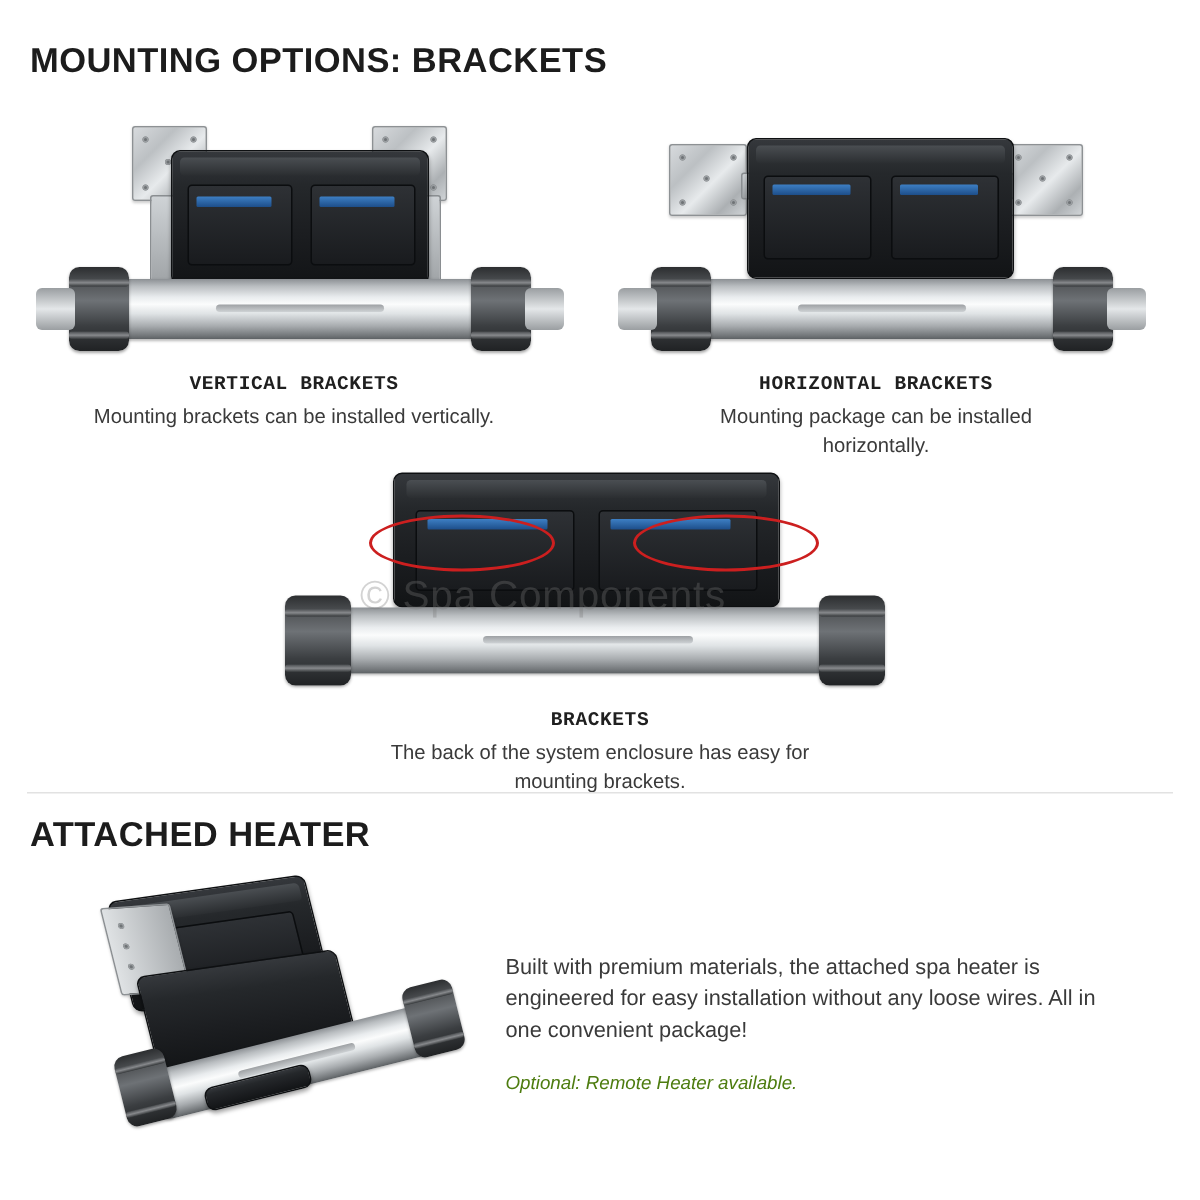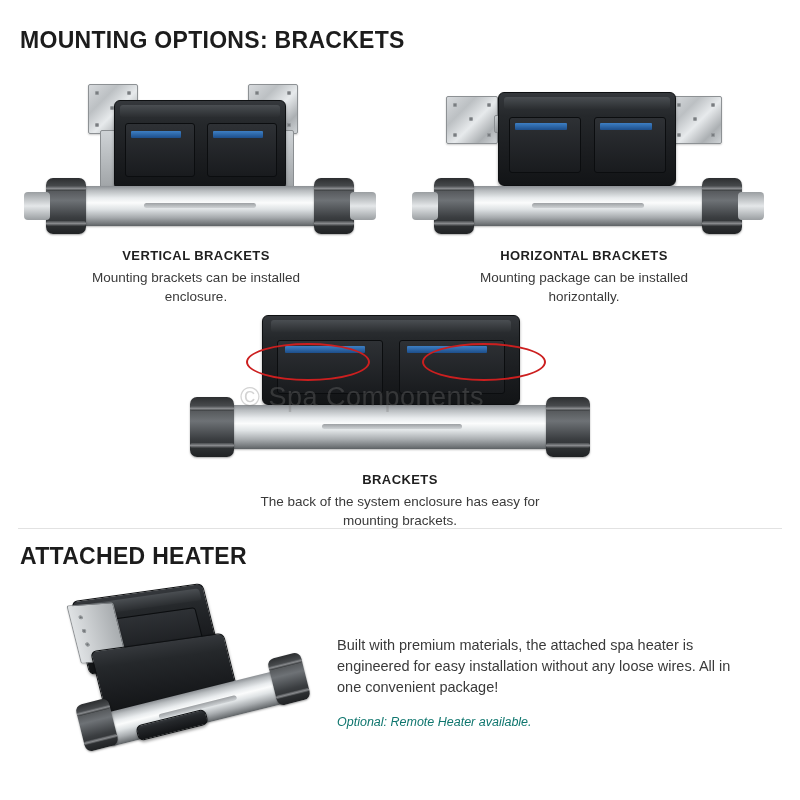--- a/index.html
+++ b/index.html
@@ -59,20 +59,21 @@
     color: #3a3a3a;
   }
   .caption .cap-title {
     font-weight: bold;
     font-size: 13px;
     letter-spacing: 0.4px;
     color: #1f1f1f;
     display: block;
     margin-bottom: 3px;
     text-transform: uppercase;
+    font-family: Liberation Mono, monospace;
   }
   .caption .cap-body {
     display: block;
   }
 
   #caption-vertical  { left: 60px;  top: 246px; width: 272px; }
   #caption-horizontal{ left: 448px; top: 246px; width: 272px; }
   #caption-brackets  { left: 250px; top: 470px; width: 300px; }
 
   
@@ -203,21 +204,21 @@
     margin-bottom: 4px;
   }
   #heater-text .ht-body {
     font-size: 14.5px;
     line-height: 21px;
     color: #3a3a3a;
   }
   #heater-text .ht-note {
     font-size: 12.5px;
     font-style: italic;
-    color: #0f766e;
+    color: #4d7c0f;
     margin-top: 17px;
   }
 
   
   .tilt {
     transform-origin: center center;
   }
 </style>
 </head>
 <body>
@@ -264,21 +265,21 @@
     <div class="union" style="left:294px; top:108px; width:40px; height:56px;">
       <div class="union-ring" style="left:0; top:8px; width:40px; height:5px;"></div>
       <div class="union-ring" style="left:0; top:43px; width:40px; height:5px;"></div>
     </div>
     <div class="nozzle" style="left:4px; top:122px; width:26px; height:28px;"></div>
     <div class="nozzle" style="left:330px; top:122px; width:26px; height:28px;"></div>
   </div>
 
   <div class="caption" id="caption-vertical">
     <span class="cap-title">VERTICAL BRACKETS</span>
-    <span class="cap-body">Mounting brackets can be installed enclosure.</span>
+    <span class="cap-body">Mounting brackets can be installed vertically.</span>
   </div>
 
   <div class="fig" id="figure-horizontal" style="left:408px; top:70px; width:350px; height:165px;">
 
     <div class="bracket" style="left:38px; top:26px; width:50px; height:46px;">
       <div class="hole" style="left:6px;  top:6px;"></div>
       <div class="hole" style="right:6px; top:6px;"></div>
       <div class="hole" style="left:6px;  bottom:6px;"></div>
       <div class="hole" style="right:6px; bottom:6px;"></div>
       <div class="hole" style="left:22px; top:20px;"></div>

